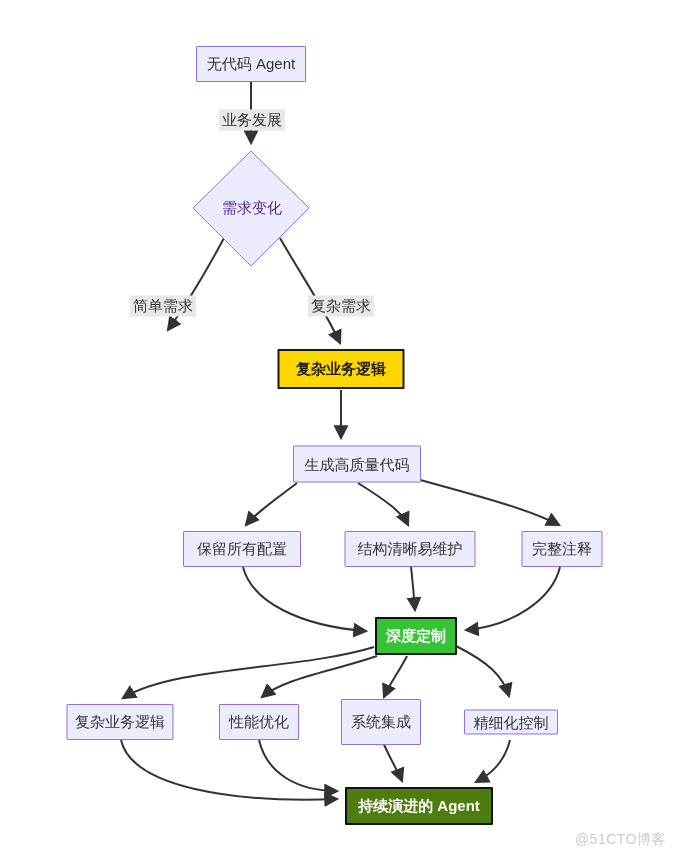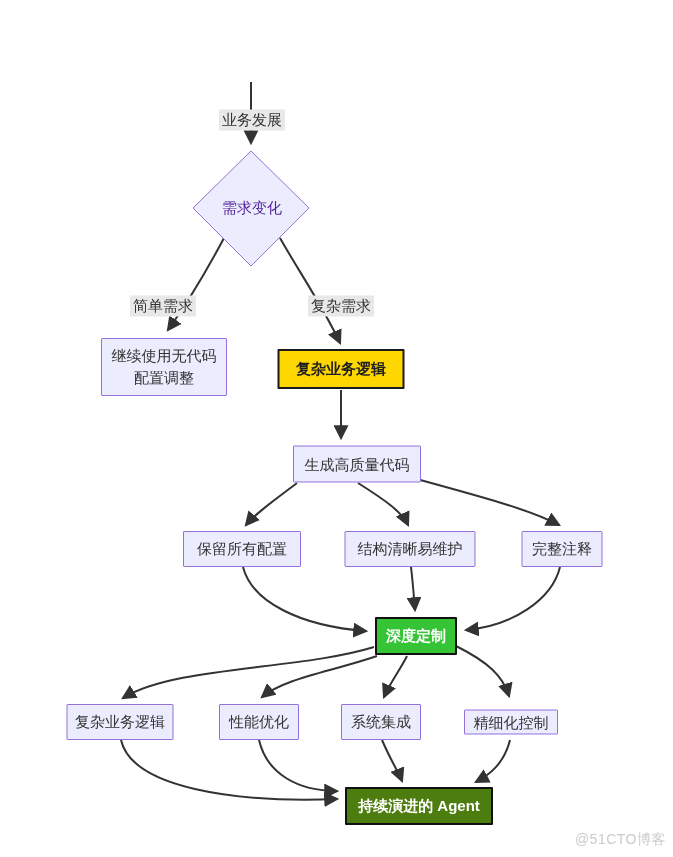--- a/index.html
+++ b/index.html
@@ -79,27 +79,26 @@
       <path marker-end="url(#arrow)" d="M 456 646 C 488 662, 503 676, 509 696"></path>
       <path marker-end="url(#arrow)" d="M 121 740 C 132 788, 235 803, 337 799"></path>
       <path marker-end="url(#arrow)" d="M 259 740 C 267 774, 298 791, 337 791"></path>
       <path marker-end="url(#arrow)" d="M 382 740 C 391 761, 398 771, 402 781"></path>
       <path marker-end="url(#arrow)" d="M 510 740 C 504 764, 489 775, 476 782"></path>
     </g>
 
     <polygon points="251,151 309,208 251,266 193,208" fill="#ECECFF" stroke="#9370DB" stroke-width="1"></polygon>
   </svg>
 
+  <div class="node" style="left:251px;top:64px;width:110px;height:36px;">
+    <span>无代码 Agent</span>
+  </div>
 
   <div class="diamond-label" style="left:252px;top:208px;">需求变化</div>
 
-  <div class="node" style="left:164px;top:367px;width:126px;height:58px;">
-    <span>继续使用无代码</span>
-    <span>配置调整</span>
-  </div>
 
   <div class="node node--yellow" style="left:341px;top:369px;width:127px;height:40px;">
     <span>复杂业务逻辑</span>
   </div>
 
   <div class="node" style="left:341px;top:464px;width:128px;height:37px;margin-left:16px;">
     <span>生成高质量代码</span>
   </div>
 
   <div class="node" style="left:242px;top:549px;width:118px;height:36px;">
@@ -119,21 +118,21 @@
   </div>
 
   <div class="node" style="left:120px;top:722px;width:107px;height:36px;">
     <span>复杂业务逻辑</span>
   </div>
 
   <div class="node" style="left:259px;top:722px;width:80px;height:36px;">
     <span>性能优化</span>
   </div>
 
-  <div class="node" style="left:381px;top:722px;width:80px;height:36px;">
+  <div class="node" style="left:381px;top:722px;width:80px;height:46px;">
     <span>系统集成</span>
   </div>
 
   <div class="node" style="left:511px;top:722px;width:94px;height:25px;">
     <span>精细化控制</span>
   </div>
 
   <div class="node node--blue" style="left:419px;top:806px;width:148px;height:38px;">
     <span>持续演进的 Agent</span>
   </div>

